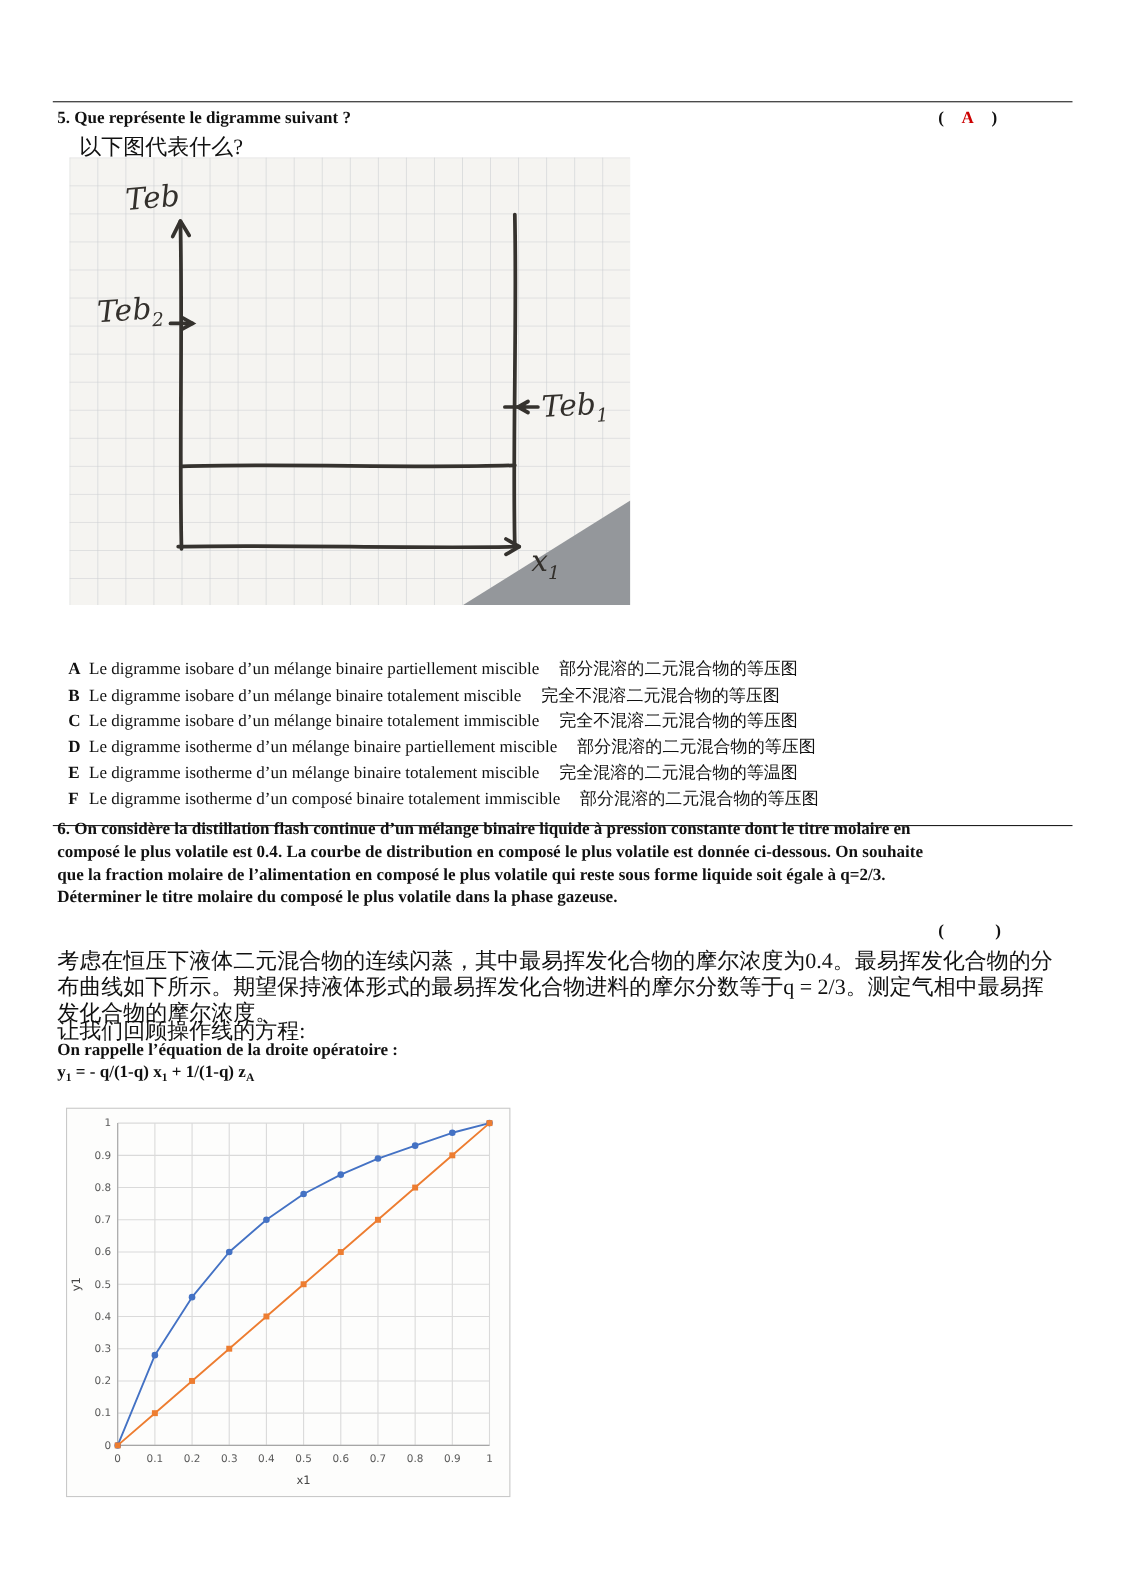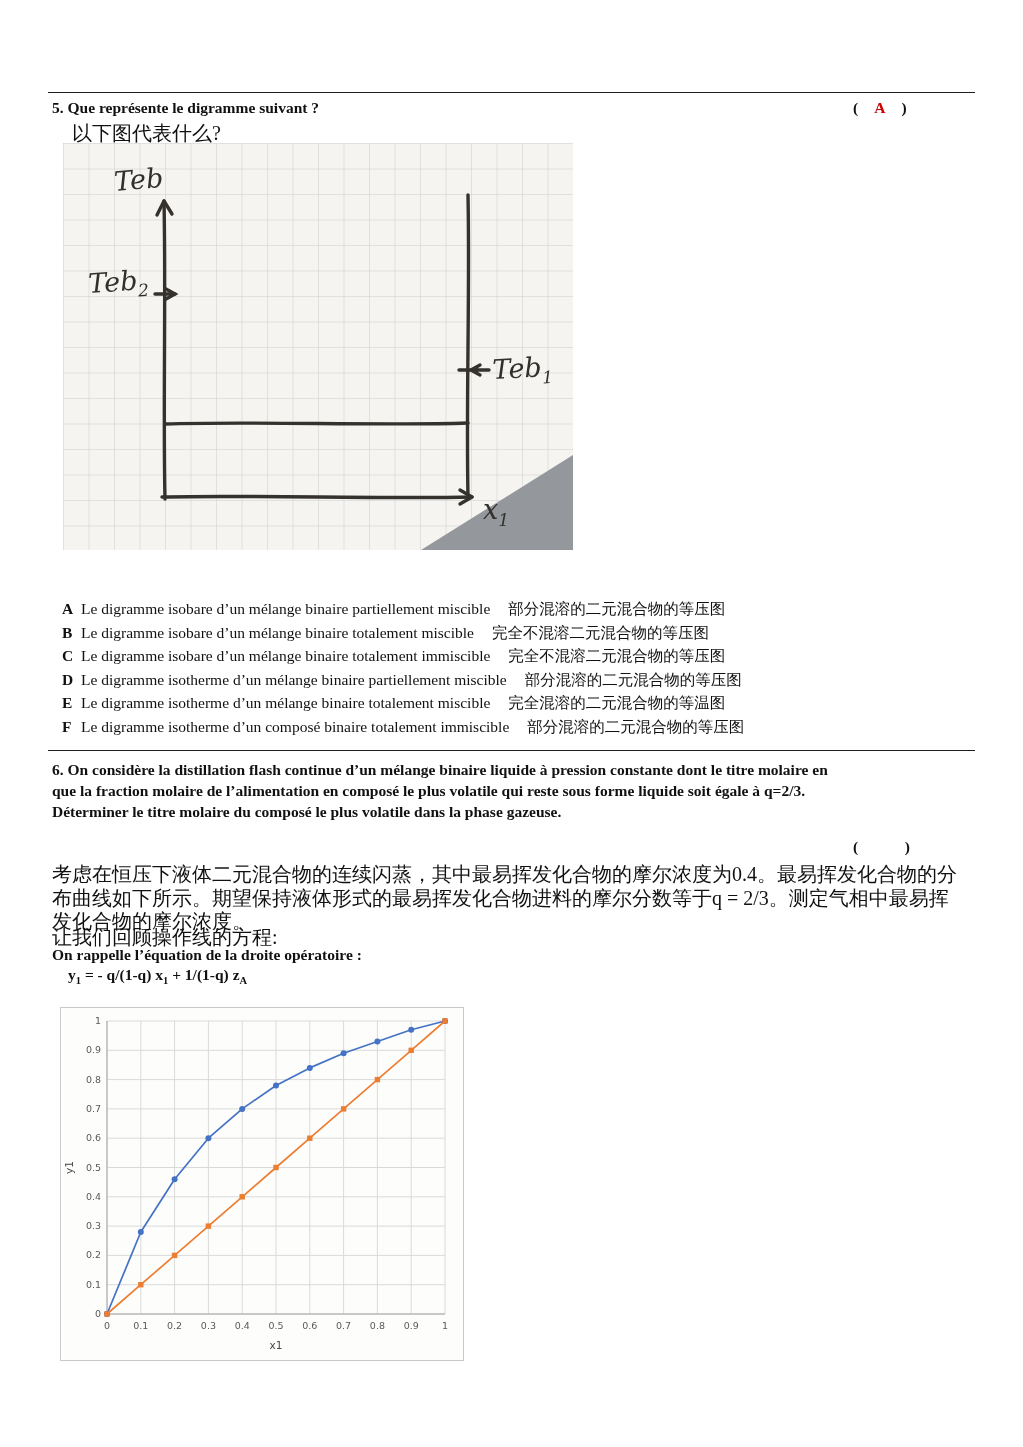--- a/index.html
+++ b/index.html
@@ -114,31 +114,32 @@
 
     <div class="option-row">
       <span class="opt-letter">F</span>
       <span class="opt-fr">Le digramme isotherme d’un composé binaire totalement immiscible</span>
       <span class="opt-zh zh">部分混溶的二元混合物的等压图</span>
     </div>
   </div>
 
   <div class="abs divider" style="top:750px"></div>
 
-  <div class="abs q6-fr" style="top:760px;left:52px">
+  <div class="abs q6-fr" style="top:744px;left:52px">
       <div>6. On considère la distillation flash continue d’un mélange binaire liquide à pression constante dont le titre molaire en</div>
+      <div>composé le plus volatile est 0.4. La courbe de distribution en composé le plus volatile est donnée ci-dessous. On souhaite</div>
       <div>que la fraction molaire de l’alimentation en composé le plus volatile qui reste sous forme liquide soit égale à q=2/3.</div>
       <div>Déterminer le titre molaire du composé le plus volatile dans la phase gazeuse.</div>
     </div>
   <div class="abs bold" style="top:838px;left:853px">(&nbsp;&nbsp;&nbsp;&nbsp;&nbsp;&nbsp;&nbsp;&nbsp;&nbsp;&nbsp;&nbsp;&nbsp;)</div>
   <div class="abs zh q6-zh" style="top:863px;left:52px;width:916px">考虑在恒压下液体二元混合物的连续闪蒸，其中最易挥发化合物的摩尔浓度为0.4。最易挥发化合物的分布曲线如下所示。期望保持液体形式的最易挥发化合物进料的摩尔分数等于q = 2/3。测定气相中最易挥发化合物的摩尔浓度。</div>
 
   <div class="abs zh" style="top:924px;left:52px;font-size:20px">让我们回顾操作线的方程:</div>
   <div class="abs bold" style="top:946px;left:52px">On rappelle l’équation de la droite opératoire :</div>
-  <div class="abs equation" style="top:966px;left:68px"><span>y</span><sub>1</sub><span> = - q/(1-q) x</span><sub>1</sub><span> + 1/(1-q) z</span><sub>A</sub></div>
+  <div class="abs equation" style="top:966px;left:52px"><span>y</span><sub>1</sub><span> = - q/(1-q) x</span><sub>1</sub><span> + 1/(1-q) z</span><sub>A</sub></div>
 
   <div class="abs chart" style="top:1007px;left:60px">
     <svg width="400" height="350" viewBox="0 0 400 350">
         <g>
           <line x1="46" y1="306" x2="46" y2="13" stroke="#dadada" stroke-width="1"></line>
           <line x1="46" y1="306" x2="384" y2="306" stroke="#dadada" stroke-width="1"></line>
           <line x1="79.80000000000001" y1="306" x2="79.80000000000001" y2="13" stroke="#dadada" stroke-width="1"></line>
           <line x1="46" y1="276.7" x2="384" y2="276.7" stroke="#dadada" stroke-width="1"></line>
           <line x1="113.60000000000001" y1="306" x2="113.60000000000001" y2="13" stroke="#dadada" stroke-width="1"></line>
           <line x1="46" y1="247.4" x2="384" y2="247.4" stroke="#dadada" stroke-width="1"></line>

